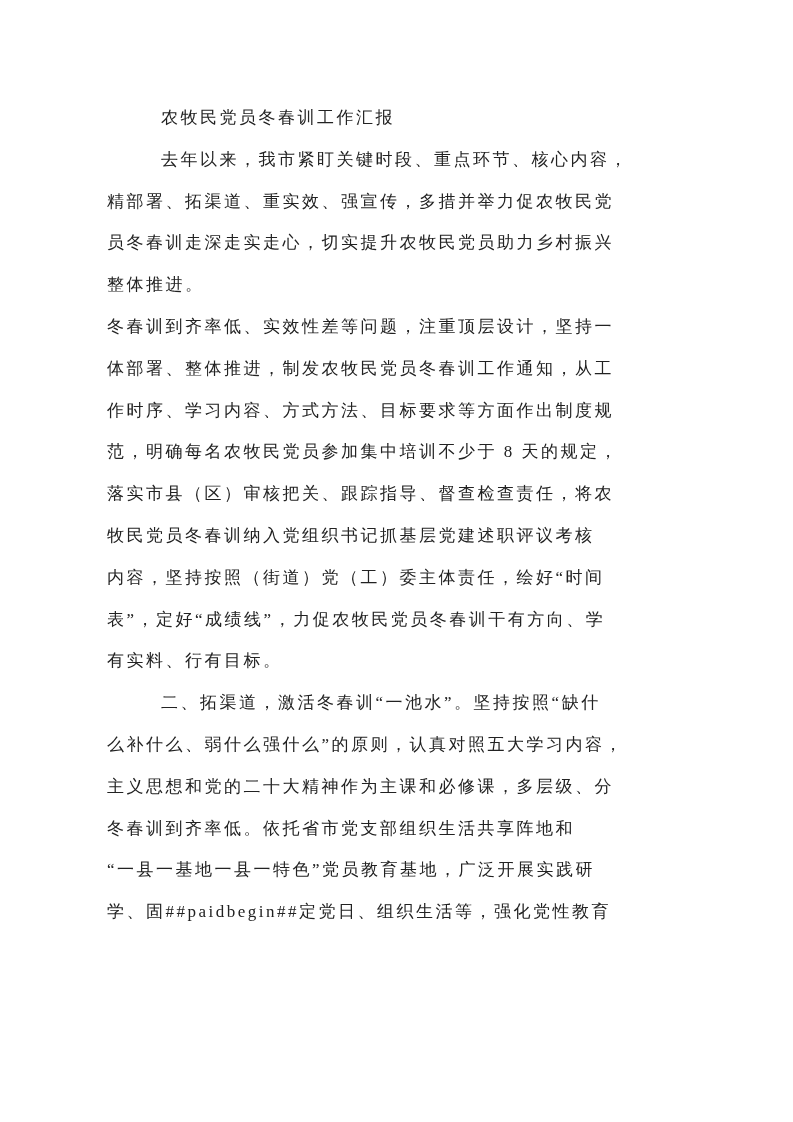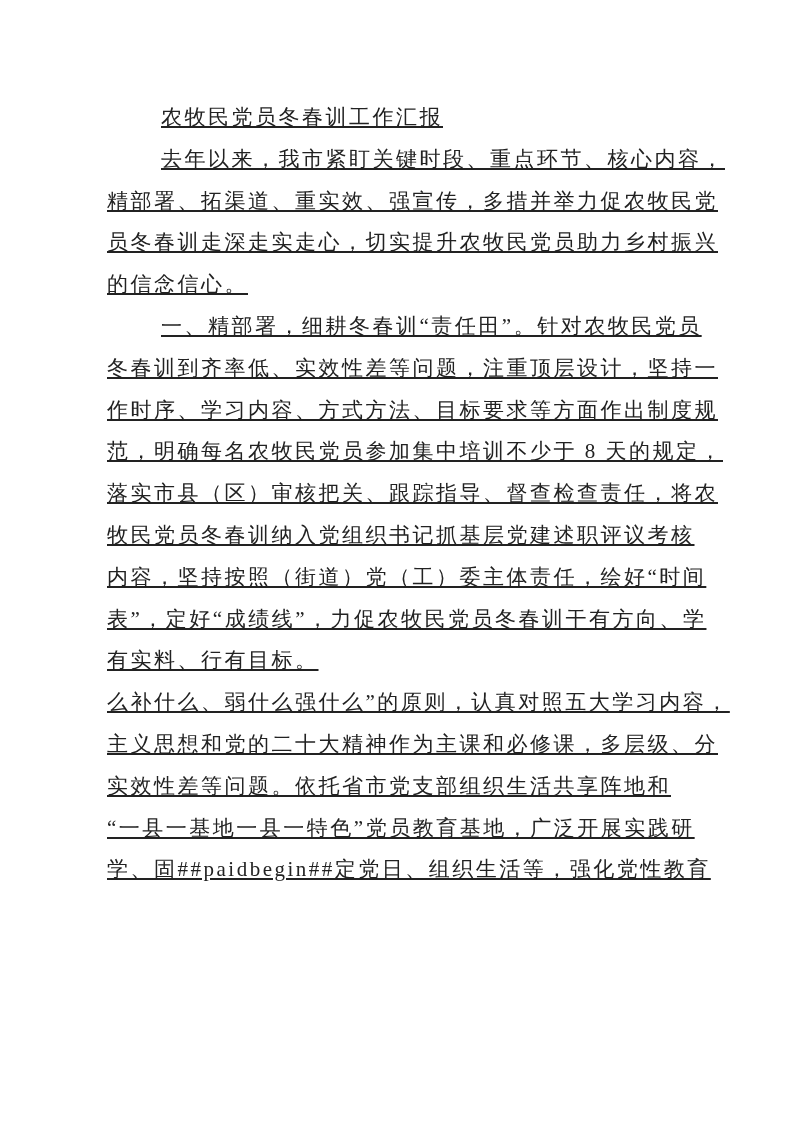--- a/index.html
+++ b/index.html
@@ -14,52 +14,52 @@
     overflow: hidden;
     font-family: "Liberation Serif", "DejaVu Serif", serif;
   }
   .doc-body {
     position: absolute;
     left: 107px;
     top: 97px;
     width: 616px;
   }
   .line {
-    font-size: 21px;
+    font-size: 17px;
     line-height: 41.8px;
     letter-spacing: 2.5px;
     color: #222222;
     white-space: nowrap;
     font-weight: 400;
-    text-decoration: underline;
   }
   .line.indent {
     padding-left: 54px;
   }
 </style>
 </head>
 <body>
 
 <div class="page">
   <div class="doc-body">
     <div class="line indent">农牧民党员冬春训工作汇报</div>
     <div id="paragraphs">
         <div class="line indent">去年以来，我市紧盯关键时段、重点环节、核心内容，</div>
         <div class="line">精部署、拓渠道、重实效、强宣传，多措并举力促农牧民党</div>
         <div class="line">员冬春训走深走实走心，切实提升农牧民党员助力乡村振兴</div>
-        <div class="line">的信念信心。</div>
-        <div class="line indent">一、精部署，细耕冬春训“责任田”。针对农牧民党员</div>
+        <div class="line">整体推进。</div>
         <div class="line">冬春训到齐率低、实效性差等问题，注重顶层设计，坚持一</div>
+        <div class="line">体部署、整体推进，制发农牧民党员冬春训工作通知，从工</div>
         <div class="line">作时序、学习内容、方式方法、目标要求等方面作出制度规</div>
         <div class="line">范，明确每名农牧民党员参加集中培训不少于 8 天的规定，</div>
         <div class="line">落实市县（区）审核把关、跟踪指导、督查检查责任，将农</div>
         <div class="line">牧民党员冬春训纳入党组织书记抓基层党建述职评议考核</div>
         <div class="line">内容，坚持按照（街道）党（工）委主体责任，绘好“时间</div>
         <div class="line">表”，定好“成绩线”，力促农牧民党员冬春训干有方向、学</div>
         <div class="line">有实料、行有目标。</div>
+        <div class="line indent">二、拓渠道，激活冬春训“一池水”。坚持按照“缺什</div>
         <div class="line">么补什么、弱什么强什么”的原则，认真对照五大学习内容，</div>
         <div class="line">主义思想和党的二十大精神作为主课和必修课，多层级、分</div>
-        <div class="line">实效性差等问题。依托省市党支部组织生活共享阵地和</div>
+        <div class="line">冬春训到齐率低。依托省市党支部组织生活共享阵地和</div>
         <div class="line">“一县一基地一县一特色”党员教育基地，广泛开展实践研</div>
         <div class="line">学、固##paidbegin##定党日、组织生活等，强化党性教育</div>
       </div>
   </div>
 </div>
 
 </body></html>

